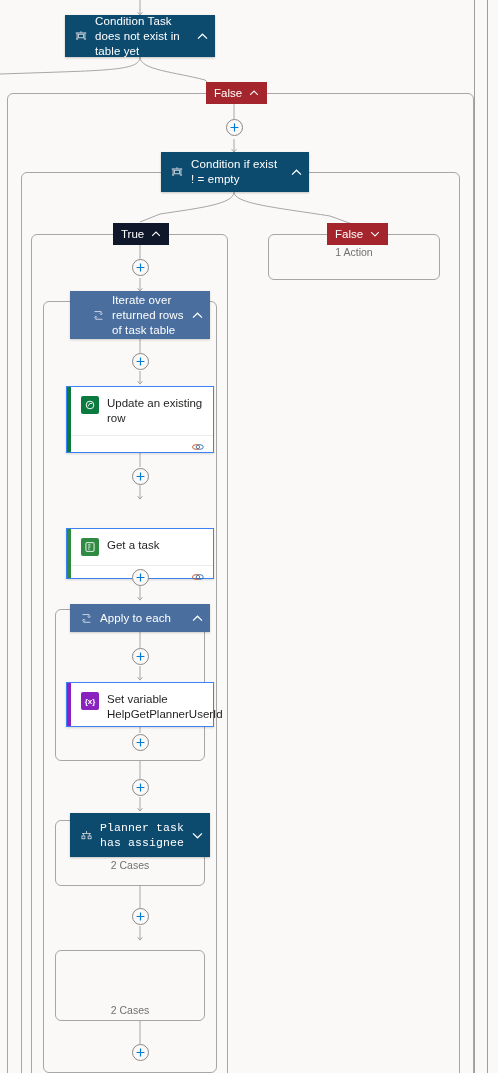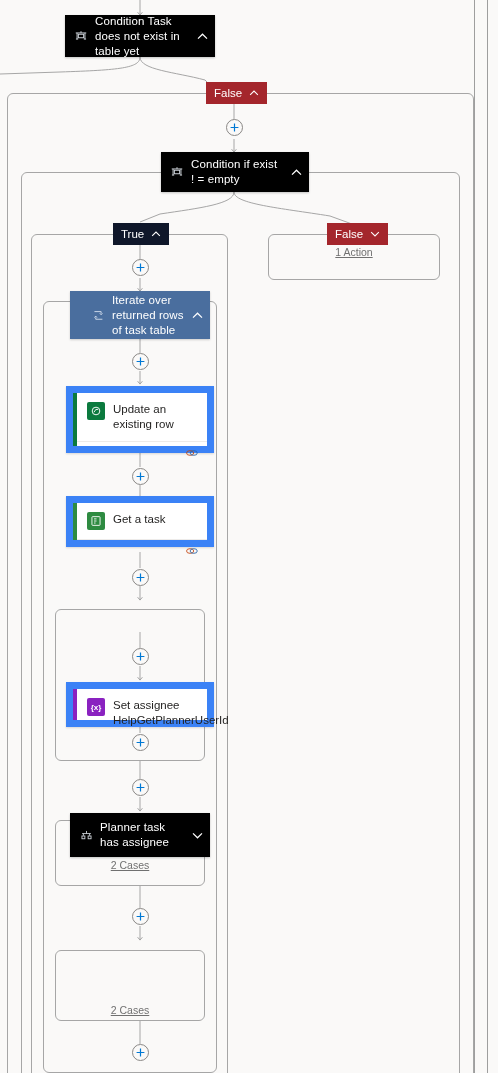--- a/index.html
+++ b/index.html
@@ -21,21 +21,21 @@
     box-sizing:border-box;
     background:transparent;
   }
 
   
   .node{
     position:absolute;
     box-sizing:border-box;
     display:flex;
     align-items:center;
-    background:#000000;
+    background:#0c4a6e;
     color:#ffffff;
     padding:6px 6px 6px 8px;
     box-shadow:0 1px 2px rgba(0,0,0,0.22);
   }
   .node .glyph{
     flex:0 0 auto;
     width:16px;height:16px;
     margin-right:6px;
     display:flex;align-items:center;justify-content:center;
   }
@@ -53,29 +53,28 @@
     color:#ffffff;
   }
   .node.loop{background:#4a6e9e;box-shadow:0 1px 2px rgba(0,0,0,0.18);}
 
   .cases-label{
     position:absolute;
     font-size:10.5px;
     color:#707070;
     text-align:center;
     white-space:nowrap;
-    text-decoration:underline;
   }
 
   
   .card{
     position:absolute;
     box-sizing:border-box;
     background:#ffffff;
-    border:7px solid #3b82f6;
+    border:1px solid #3b82f6;
     box-shadow:0 1px 2px rgba(0,0,0,0.14);
     display:flex;
     flex-direction:column;
   }
   .card .bar{
     position:absolute;left:0;top:0;bottom:0;width:4px;
   }
   .card .crow{
     display:flex;align-items:flex-start;
     padding:9px 10px 9px 14px;
@@ -309,21 +308,21 @@
       </span>
     </div>
   </div>
 
   <div class="plus" style="left:132px;top:468px;">
     <svg width="9" height="9" viewBox="0 0 9 9" stroke="#0078d4" stroke-width="1.2">
         <path d="M4.5 0.6v7.8M0.6 4.5h7.8"></path>
       </svg>
   </div>
 
-  <div class="card" style="left:66px;top:496px;width:148px;height:51px;">
+  <div class="card" style="left:66px;top:528px;width:148px;height:51px;">
     <span class="bar" style="background:#2e8b41;"></span>
     <div class="crow">
       <span class="cicon" style="background:#2e8b41;">
         <svg width="12" height="12" viewBox="0 0 16 16" fill="none" stroke="#ffffff" stroke-width="1.2">
           <rect x="2.6" y="2.2" width="10.8" height="11.6" rx="1"></rect>
           <path d="M5.4 5.2h3.3M5.4 8h3.3M5.4 10.7h2"></path>
         </svg>
       </span>
       <span class="ctitle">Get a task</span>
     </div>
@@ -336,50 +335,64 @@
       </span>
     </div>
   </div>
 
   <div class="plus" style="left:132px;top:569px;">
     <svg width="9" height="9" viewBox="0 0 9 9" stroke="#0078d4" stroke-width="1.2">
         <path d="M4.5 0.6v7.8M0.6 4.5h7.8"></path>
       </svg>
   </div>
 
+  <div class="node loop" style="left:70px;top:604px;width:140px;height:28px;">
+    <span class="glyph">
+      <svg width="13" height="13" viewBox="0 0 16 16" fill="none" stroke="#d9e2ef" stroke-width="1.1">
+        <path d="M3 3.2h8.2M11.2 3.2v2.2M12.8 5.2l-1.6 1.9-1.6-1.9"></path>
+        <path d="M12.8 12.6H4.6M4.6 12.6v-2.2M3 10.6l1.6-1.9 1.6 1.9"></path>
+      </svg>
+    </span>
+    <span class="ntitle">Apply to each</span>
+    <span class="chev">
+      <svg width="11" height="7" viewBox="0 0 11 7" fill="none" stroke="#ffffff" stroke-width="1.2">
+        <path d="M1 5.6 L5.5 1.2 L10 5.6"></path>
+      </svg>
+    </span>
+  </div>
 
   <div class="plus" style="left:132px;top:648px;">
     <svg width="9" height="9" viewBox="0 0 9 9" stroke="#0078d4" stroke-width="1.2">
         <path d="M4.5 0.6v7.8M0.6 4.5h7.8"></path>
       </svg>
   </div>
 
   <div class="card" style="left:66px;top:682px;width:148px;height:45px;">
     <span class="bar" style="background:#8a22c0;"></span>
     <div class="crow">
       <span class="cicon" style="background:#8a22c0;">
         <span style="font-size:8px;font-family:'Liberation Sans', sans-serif;">{x}</span>
       </span>
-      <span class="ctitle">Set assignee HelpGetPlannerUserId</span>
+      <span class="ctitle">Set variable HelpGetPlannerUserId</span>
     </div>
   </div>
 
   <div class="plus" style="left:132px;top:734px;">
     <svg width="9" height="9" viewBox="0 0 9 9" stroke="#0078d4" stroke-width="1.2">
         <path d="M4.5 0.6v7.8M0.6 4.5h7.8"></path>
       </svg>
   </div>
 
   <div class="plus" style="left:132px;top:779px;">
     <svg width="9" height="9" viewBox="0 0 9 9" stroke="#0078d4" stroke-width="1.2">
         <path d="M4.5 0.6v7.8M0.6 4.5h7.8"></path>
       </svg>
   </div>
 
-  <div class="node" style="left:70px;top:813px;width:140px;height:44px;">
+  <div class="node" style="left:70px;top:813px;width:140px;height:44px;font-family:Liberation Mono, monospace;">
     <span class="glyph">
       <svg width="13" height="13" viewBox="0 0 16 16" fill="none" stroke="#cfd4db" stroke-width="1.1">
         <path d="M8 2.4v3.2M2.6 5.6h10.8M4.2 5.6v2.6M11.8 5.6v2.6"></path>
         <rect x="2.4" y="8.6" width="3.6" height="3.4"></rect>
         <rect x="10" y="8.6" width="3.6" height="3.4"></rect>
       </svg>
     </span>
     <span class="ntitle">Planner task has assignee</span>
     <span class="chev">
       <svg width="11" height="7" viewBox="0 0 11 7" fill="none" stroke="#ffffff" stroke-width="1.2">

